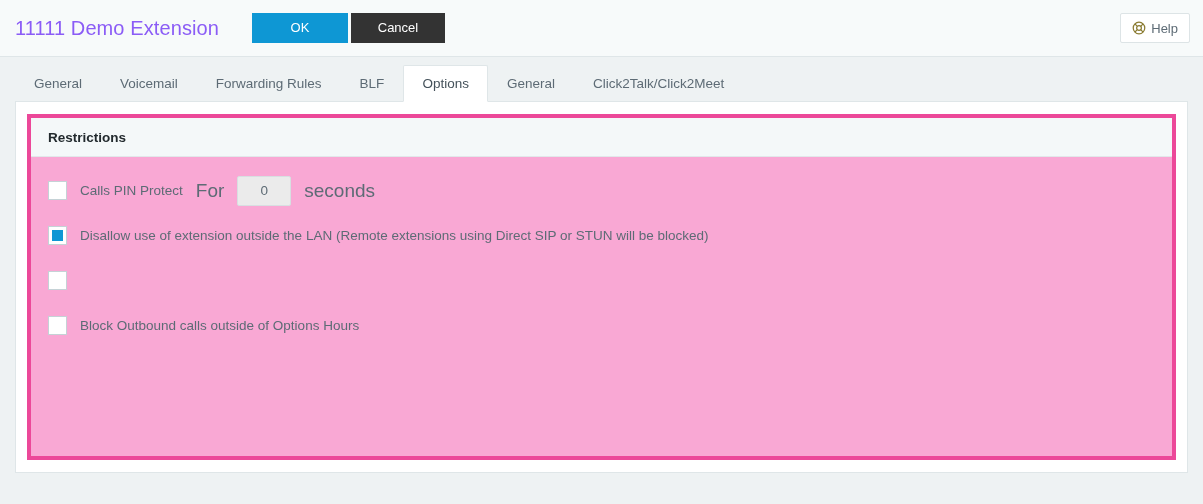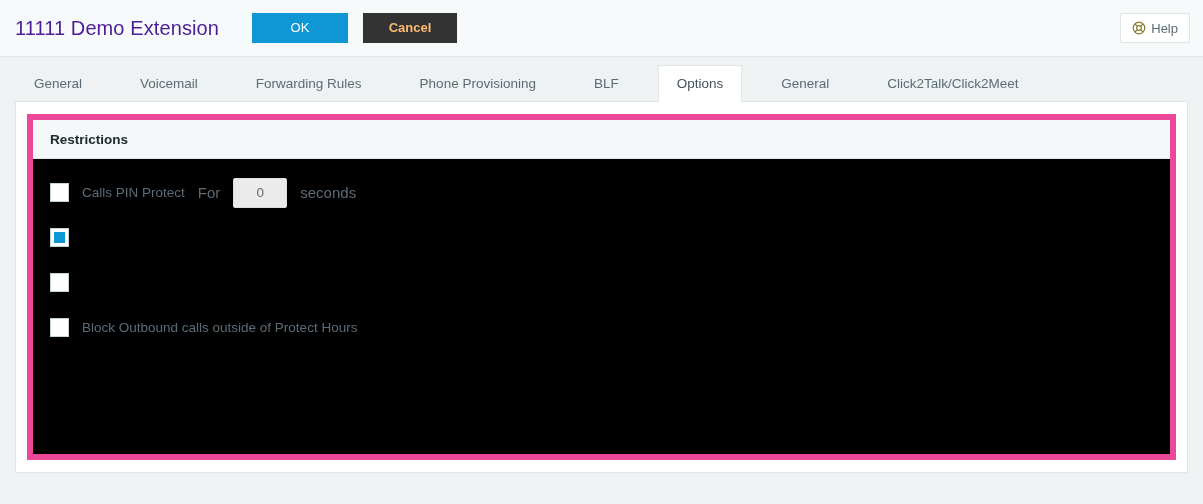--- a/index.html
+++ b/index.html
@@ -22,21 +22,21 @@
     background: #f7fafa;
     border-bottom: 1px solid #dfe6e8;
     display: flex;
     align-items: center;
     box-sizing: border-box;
   }
   .page-title {
     margin-left: 15px;
     font-size: 20px;
     font-weight: 400;
-    color: #4c1d95;
+    color: #8b5cf6;
     letter-spacing: 0.1px;
     white-space: nowrap;
   }
   .title-buttons {
     display: flex;
     margin-left: 33px;
     gap: 1px;
   }
   .btn {
     border: none;
@@ -49,24 +49,23 @@
     white-space: nowrap;
     text-align: center;
   }
   .btn-ok {
     background: #0e97d4;
     color: #ffffff;
     min-width: 96px;
   }
   .btn-cancel {
     background: #333333;
-    color: #fdba74;
+    color: #ffffff;
     min-width: 94px;
-    margin-left: 14px;
-    font-weight: bold;
+    margin-left: 2px;
   }
   .help-btn {
     position: absolute;
     right: 13px;
     top: 13px;
     height: 30px;
     box-sizing: border-box;
     background: #ffffff;
     border: 1px solid #dde4e6;
     border-radius: 2px;
@@ -92,21 +91,20 @@
     padding-left: 15px;
     padding-right: 15px;
     box-sizing: border-box;
   }
   .tabs {
     display: flex;
     align-items: flex-end;
     height: 44px;
     position: relative;
     z-index: 2;
-    gap: 20px;
   }
   .tab {
     font-size: 13.5px;
     color: #5d6b75;
     padding: 0 18px;
     height: 36px;
     line-height: 36px;
     cursor: pointer;
     box-sizing: border-box;
     white-space: nowrap;
@@ -128,24 +126,24 @@
   
   .content-panel {
     margin: 0 15px 0 15px;
     background: #ffffff;
     border: 1px solid #dfe6e8;
     box-sizing: border-box;
     height: 372px;
     padding: 12px 11px;
   }
   .restrictions-card {
-    border: 6px solid #ec4899;
+    border: 4px solid #ec4899;
     box-sizing: border-box;
     height: 100%;
-    background: #000000;
+    background: #f9a8d4;
   }
   .card-header {
     background: #f4f8f9;
     border-bottom: 1px solid #e2e8ea;
     height: 39px;
     display: flex;
     align-items: center;
     padding-left: 17px;
     box-sizing: border-box;
   }
@@ -186,21 +184,21 @@
   }
   .cbox.checked .mark { display: block; }
 
   .option-label {
     font-size: 13.5px;
     color: #5d6b75;
     margin-left: 13px;
     white-space: nowrap;
   }
   .inline-text {
-    font-size: 15px;
+    font-size: 19px;
     color: #5d6b75;
     white-space: nowrap;
   }
   .for-text { margin-left: 13px; }
   .pin-input {
     width: 54px;
     height: 30px;
     box-sizing: border-box;
     margin-left: 13px;
     background: #ebebeb;
@@ -238,21 +236,20 @@
     </span>
     <span>Help</span>
   </div>
 </div>
 
 <div class="tabs-wrap">
   <div class="tabs" id="tabs-container">
       <div class="tab">General</div>
       <div class="tab">Voicemail</div>
       <div class="tab">Forwarding Rules</div>
-      <div class="tab">Phone Provisioning</div>
       <div class="tab">BLF</div>
       <div class="tab active">Options</div>
       <div class="tab">General</div>
       <div class="tab">Click2Talk/Click2Meet</div>
     </div>
 </div>
 
 <div class="content-panel">
   <div class="restrictions-card">
     <div class="card-header">
@@ -263,23 +260,24 @@
           <div class="cbox"></div>
           <span class="option-label">Calls PIN Protect</span>
           <span class="inline-text for-text">For</span>
           <input type="text" class="pin-input" value="0" placeholder="0" style="">
           <span class="inline-text seconds-text">seconds</span>
         </div>
         <div class="option-row">
           <div class="cbox checked">
             <span class="mark"></span>
           </div>
+          <span class="option-label">Disallow use of extension outside the LAN (Remote extensions using Direct SIP or STUN will be blocked)</span>
         </div>
         <div class="option-row">
           <div class="cbox"></div>
         </div>
         <div class="option-row">
           <div class="cbox"></div>
-          <span class="option-label">Block Outbound calls outside of Protect Hours</span>
+          <span class="option-label">Block Outbound calls outside of Options Hours</span>
         </div>
       </div>
   </div>
 </div>
 
 </body></html>

